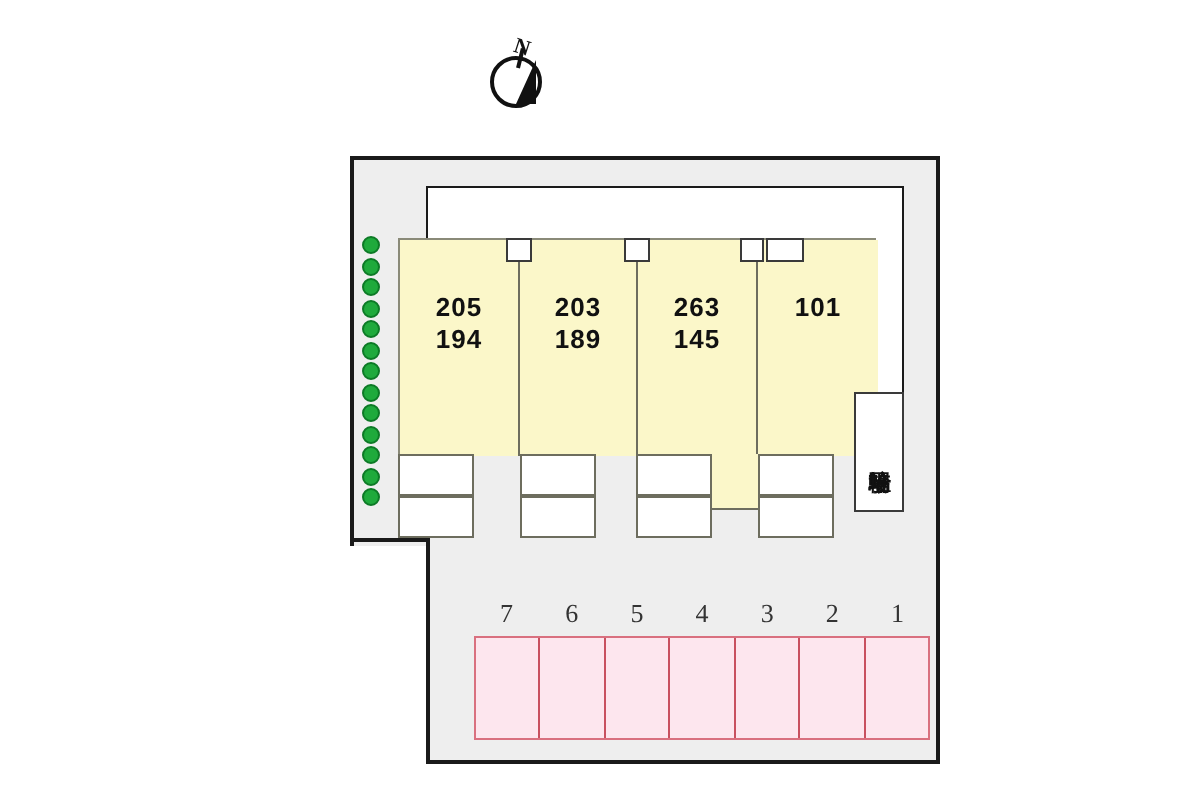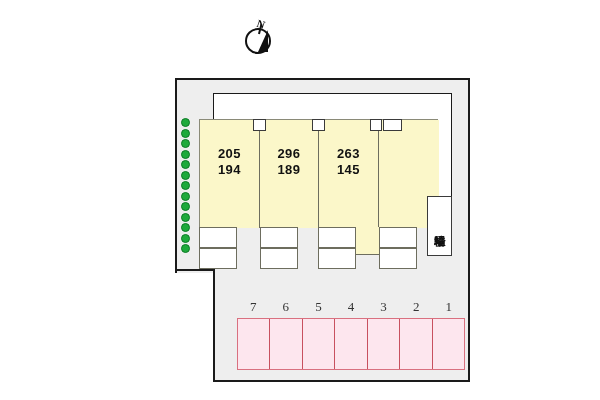--- a/index.html
+++ b/index.html
@@ -337,32 +337,33 @@
 
     <div class="building">
       <div class="unit" style="left:0px;width:60px;">
         <div class="unit-labels">
           <span class="unit-num">205</span>
           <span class="unit-num">194</span>
         </div>
       </div>
       <div class="unit" style="left:60px;width:59px;">
         <div class="unit-labels">
-          <span class="unit-num">296</span>
+          <span class="unit-num">203</span>
           <span class="unit-num">189</span>
         </div>
       </div>
       <div class="unit" style="left:119px;width:60px;">
         <div class="unit-labels">
           <span class="unit-num">263</span>
           <span class="unit-num">145</span>
         </div>
       </div>
       <div class="unit" style="left:179px;width:60px;border-right:none;">
         <div class="unit-labels">
+          <span class="unit-num">101</span>
         </div>
       </div>
     </div>
 
     <div class="unit201-ext"></div>
 
     <div class="notch" style="left:78px;width:13px;"></div>
     <div class="notch" style="left:137px;width:13px;"></div>
     <div class="notch" style="left:195px;width:12px;"></div>
     <div class="notch" style="left:208px;width:19px;"></div>

